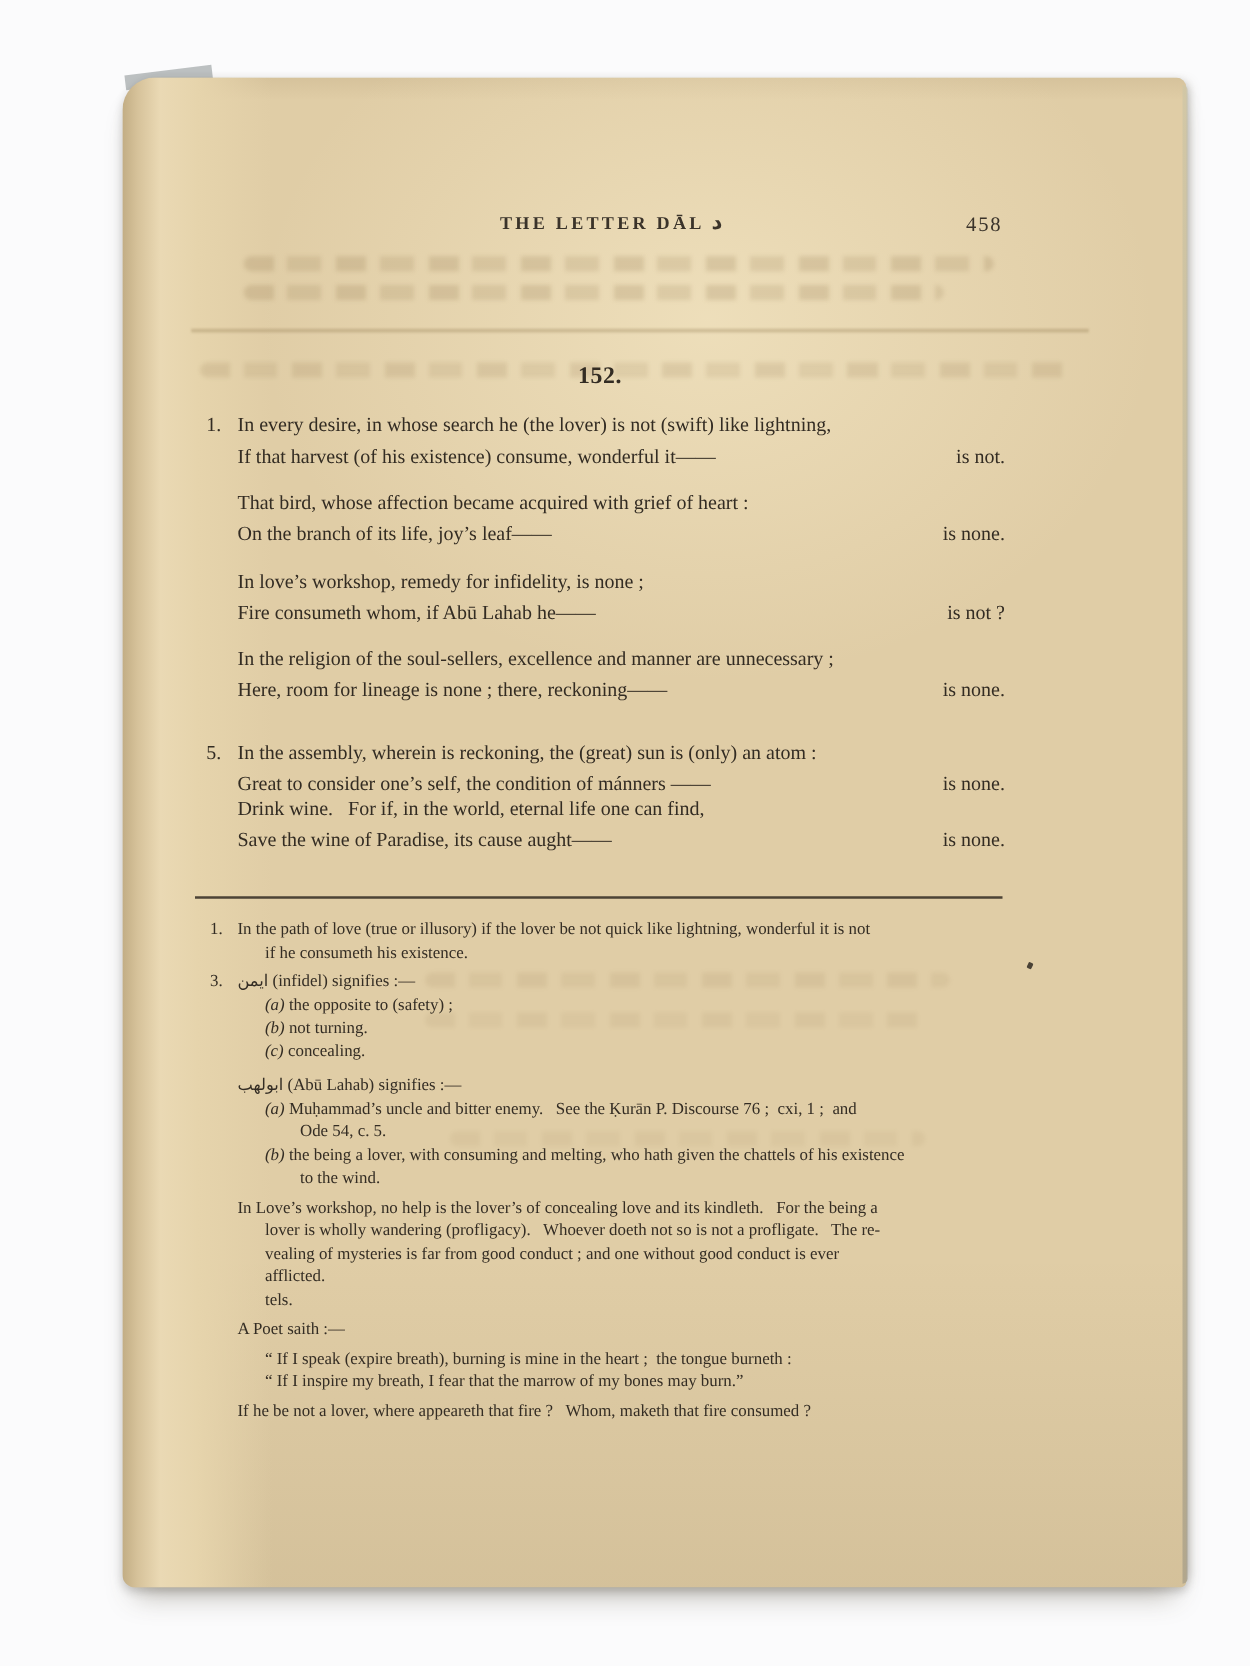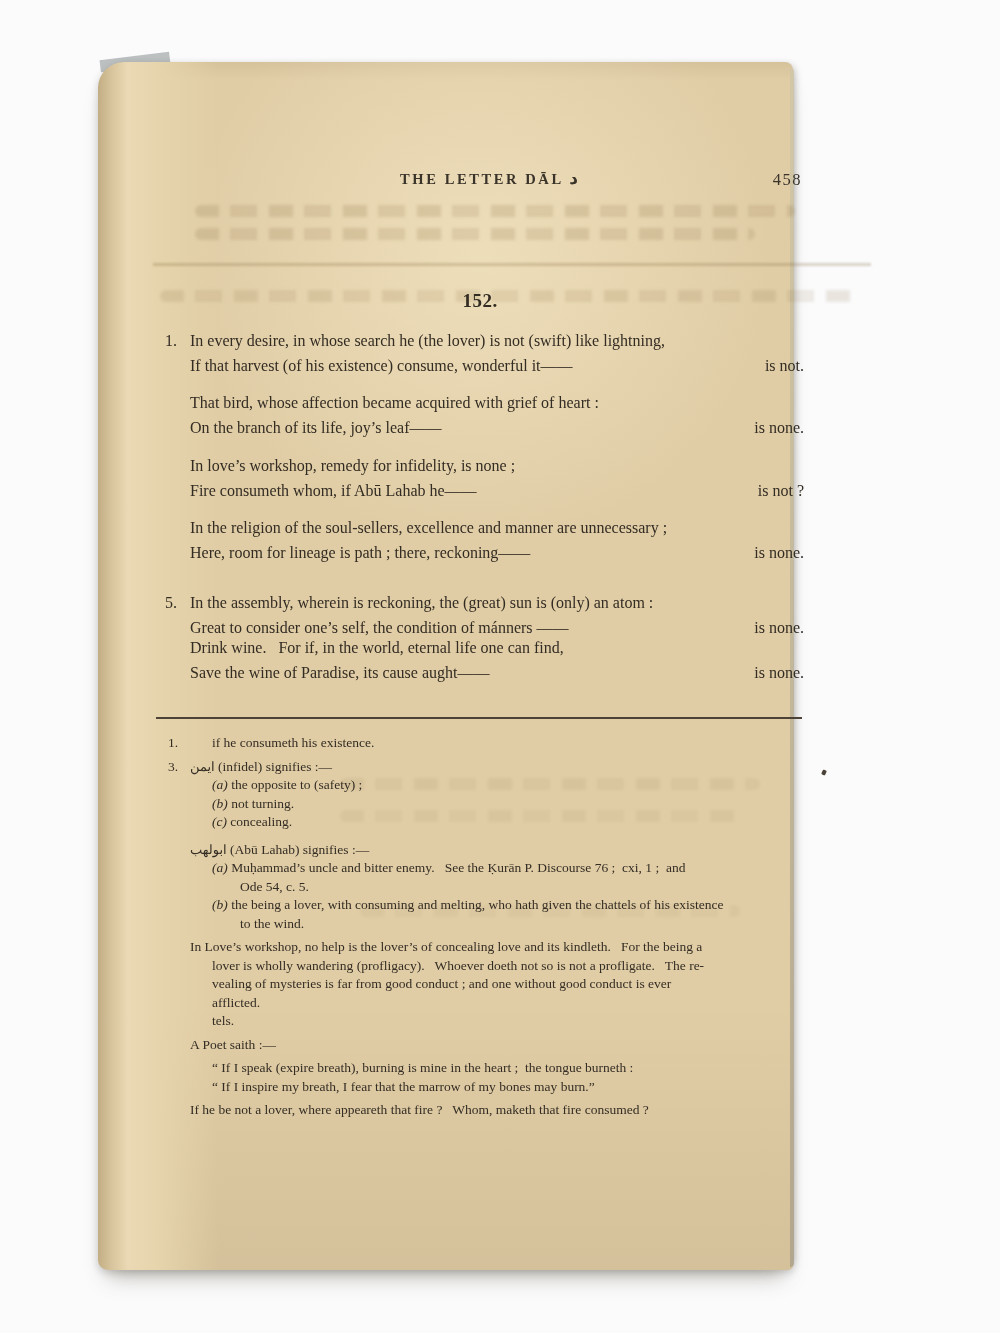--- a/index.html
+++ b/index.html
@@ -10,21 +10,21 @@
     position:relative;
     overflow:hidden;
   }
   
   .behind-sliver{
     position:absolute;left:100px;top:56px;width:70px;height:12px;
     background:#9aa0a1;transform:rotate(-7deg);opacity:.65;z-index:0;
   }
   
   .page{
-    position:absolute;left:98px;top:62px;width:695px;height:1208px;
+    position:absolute;left:98px;top:62px;width:851px;height:1208px;
     z-index:1;
     background:
       radial-gradient(ellipse 70% 40% at 55% 16%, rgba(242,228,193,.75) 0%, rgba(242,228,193,0) 60%),
       linear-gradient(90deg, #c2ad84 0px, #d6c29a 12px, #ead9b4 30px, #e6d4ac 60px, rgba(0,0,0,0) 120px),
       linear-gradient(180deg, rgba(120,98,60,.10) 0px, rgba(120,98,60,0) 18px),
       linear-gradient(180deg, rgba(0,0,0,0) 78%, rgba(110,88,52,.10) 100%),
       #e0cda6;
     border-radius:26px 8px 5px 10px;
     box-shadow:
       0 16px 22px -10px rgba(80,70,50,.38),
@@ -118,38 +118,38 @@
       <div class="vline"><span class="vnum"></span><span class="vtext">On the branch of its life, joy’s leaf——</span><span class="refrain">is none.</span></div>
     </div>
 
     <div class="stanza txt" style="top:391px;">
       <div class="vline"><span class="vnum"></span><span class="vtext">In love’s workshop, remedy for infidelity, is none ;</span></div>
       <div class="vline"><span class="vnum"></span><span class="vtext">Fire consumeth whom, if Abū Lahab he——</span><span class="refrain">is not ?</span></div>
     </div>
 
     <div class="stanza txt" style="top:453px;">
       <div class="vline"><span class="vnum"></span><span class="vtext">In the religion of the soul-sellers, excellence and manner are unnecessary ;</span></div>
-      <div class="vline"><span class="vnum"></span><span class="vtext">Here, room for lineage is path ; there, reckoning——</span><span class="refrain">is none.</span></div>
+      <div class="vline"><span class="vnum"></span><span class="vtext">Here, room for lineage is none ; there, reckoning——</span><span class="refrain">is none.</span></div>
     </div>
 
     <div class="stanza txt" style="top:528px;">
       <div class="vline"><span class="vnum">5.</span><span class="vtext">In the assembly, wherein is reckoning, the (great) sun is (only) an atom :</span></div>
       <div class="vline"><span class="vnum"></span><span class="vtext">Great to consider one’s self, the condition of mánners ——</span><span class="refrain">is none.</span></div>
     </div>
 
     <div class="stanza txt" style="top:573px;">
       <div class="vline"><span class="vnum"></span><span class="vtext">Drink wine.   For if, in the world, eternal life one can find,</span></div>
       <div class="vline"><span class="vnum"></span><span class="vtext">Save the wine of Paradise, its cause aught——</span><span class="refrain">is none.</span></div>
     </div>
 
     <div class="rule txt"></div>
 
     <div class="footnotes txt">
 
-      <div class="fline fl0"><span class="fmark">1.</span></div>
+      <div class="fline fl0"><span class="fmark">1.</span><span>In the path of love (true or illusory) if the lover be not quick like lightning, wonderful it is not</span></div>
       <div class="fline fl1"><span>if he consumeth his existence.</span></div>
 
       <div class="fline fl0 fn-gap-sm"><span class="fmark">3.</span><span class="arabic" dir="rtl">ايمن</span><span> (infidel) signifies :—</span></div>
       <div class="fline fl1"><span class="flab">(a)</span><span> the opposite to (safety) ;</span></div>
       <div class="fline fl1"><span class="flab">(b)</span><span> not turning.</span></div>
       <div class="fline fl1"><span class="flab">(c)</span><span> concealing.</span></div>
 
       <div class="fline fl0 fn-gap-md"><span class="arabic" dir="rtl">ابولهب</span><span> (Abū Lahab) signifies :—</span></div>
       <div class="fline fl1"><span class="flab">(a)</span><span> Muḥammad’s uncle and bitter enemy.   See the Ḳurān P. Discourse 76 ;  cxi, 1 ;  and</span></div>
       <div class="fline fl2"><span>Ode 54, c. 5.</span></div>

